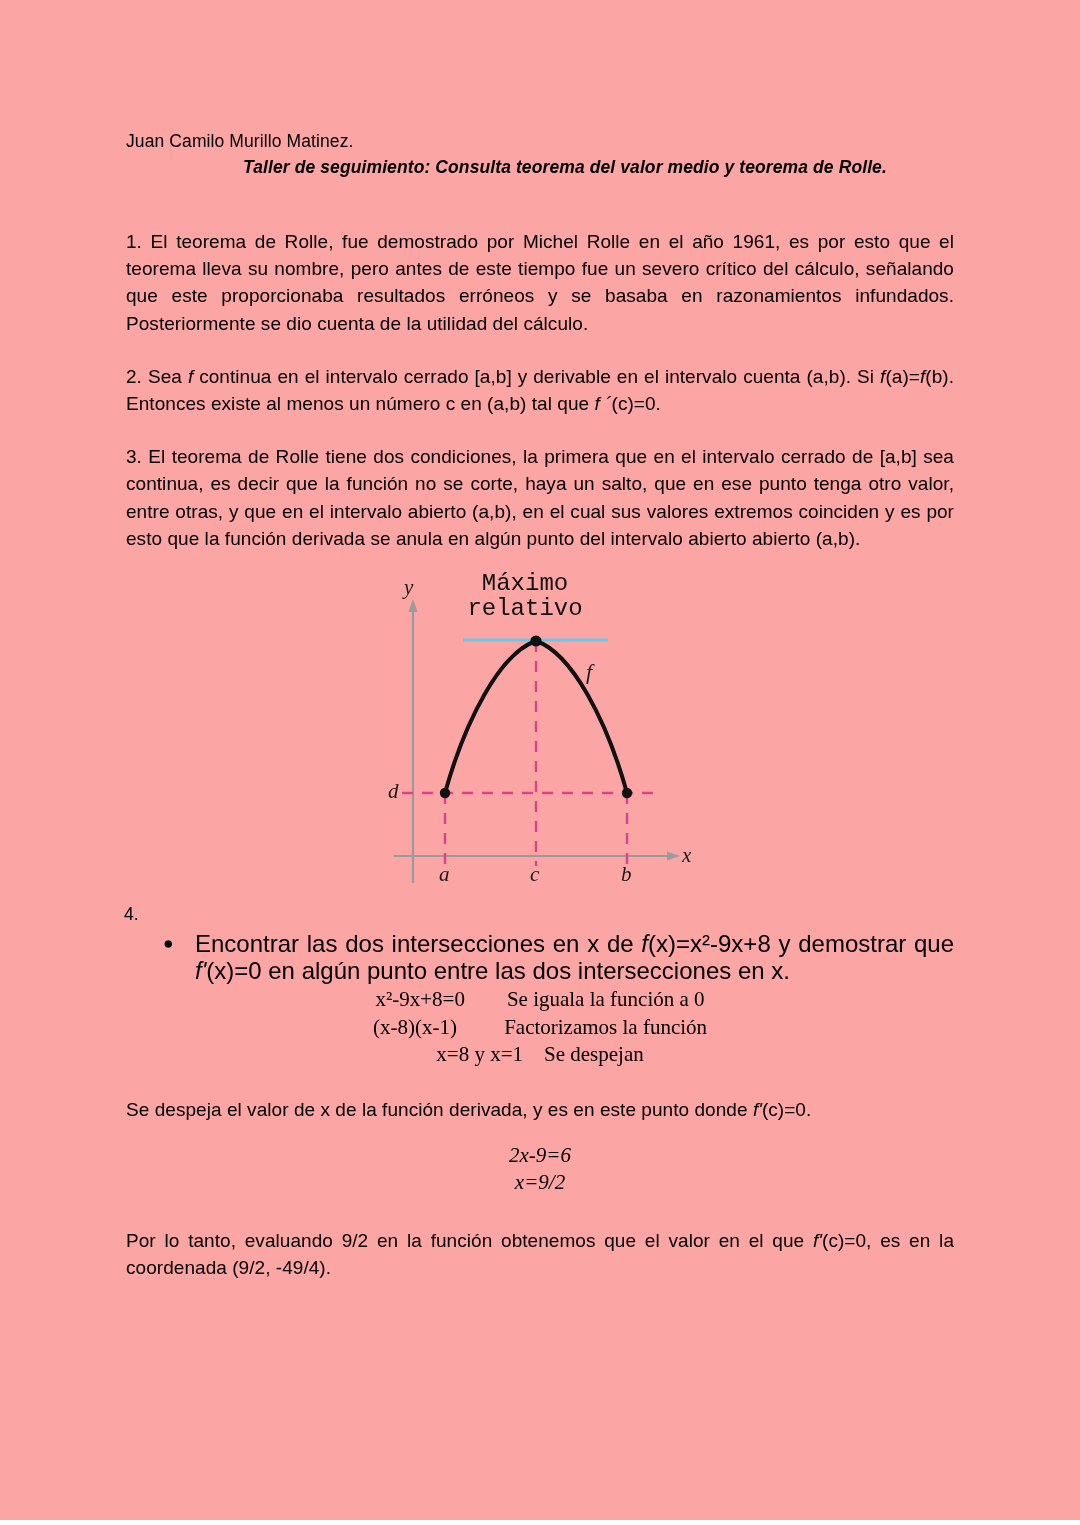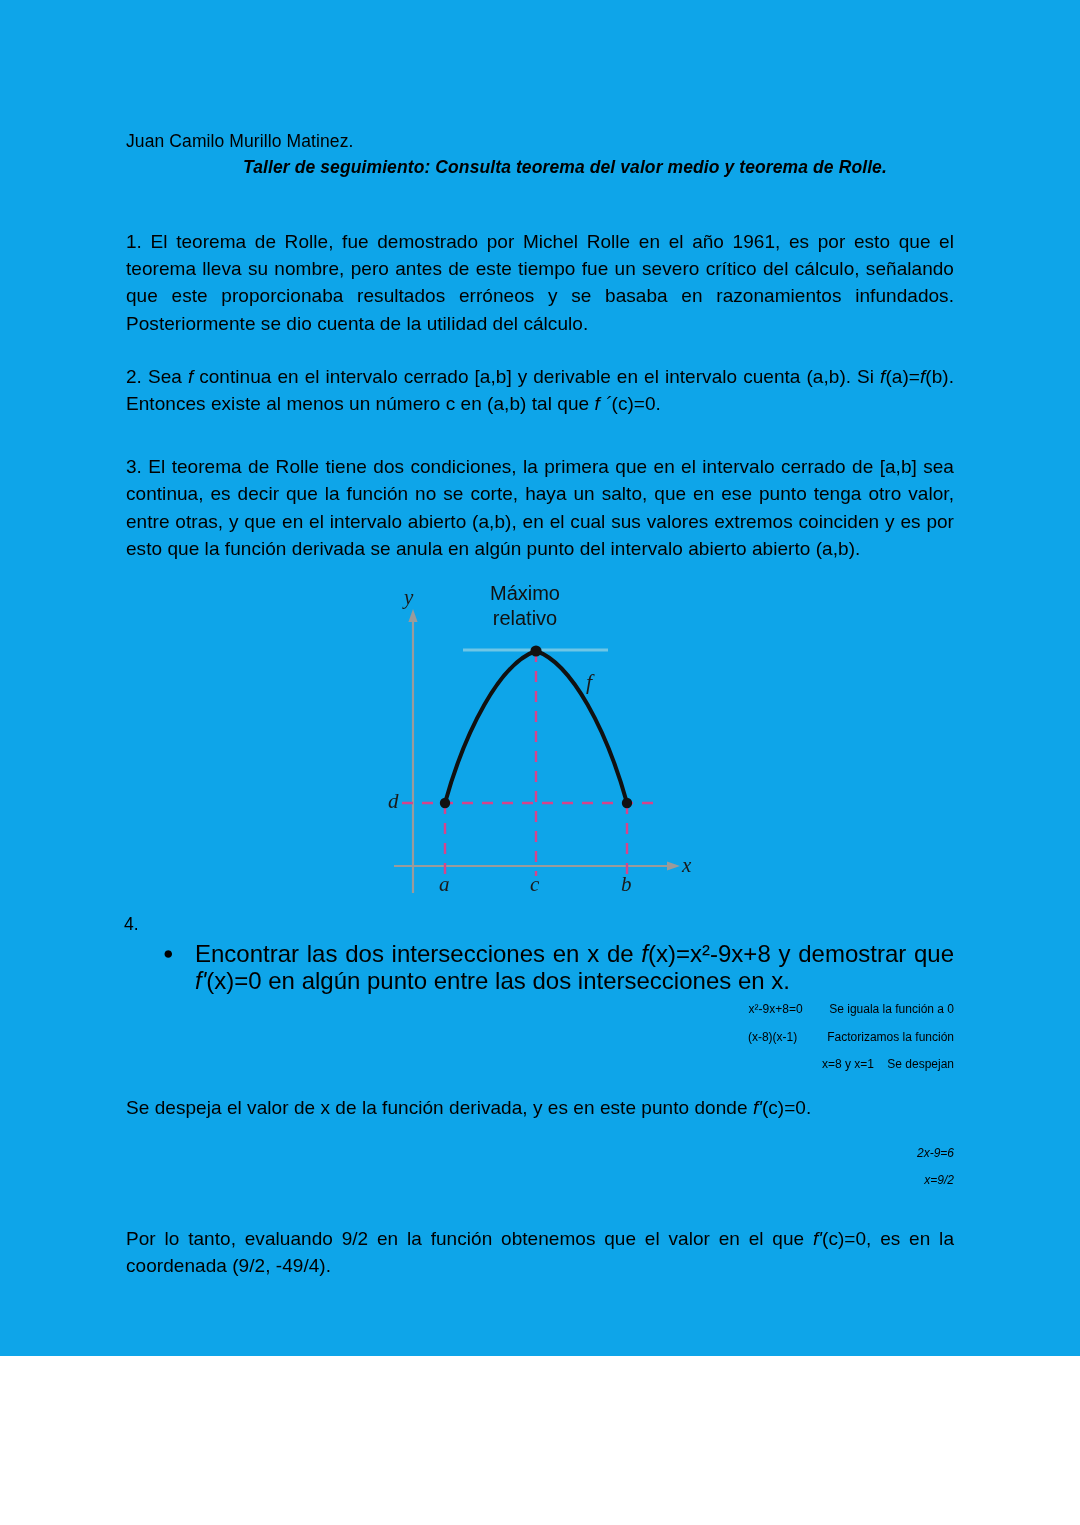--- a/index.html
+++ b/index.html
@@ -8,22 +8,22 @@
     padding: 0;
     background: #ffffff;
   }
   body {
     font-family: "Liberation Sans", sans-serif;
     color: #000000;
   }
   .page {
     position: relative;
     width: 1080px;
-    height: 1356px;
-    background: #0ea5e9;
+    height: 1520px;
+    background: #fca5a5;
     overflow: hidden;
   }
   .content {
     position: absolute;
     left: 126px;
     top: 128px;
     width: 828px;
   }
 
   
@@ -44,21 +44,21 @@
 
   
   .para {
     font-size: 19px;
     line-height: 27.2px;
     text-align: justify;
     letter-spacing: 0.05px;
   }
   .para.p1 { margin-top: 47px; }
   .para.p2 { margin-top: 26px; }
-  .para.p3 { margin-top: 36px; }
+  .para.p3 { margin-top: 26px; }
   .ital { font-style: italic; }
 
   
   .figure-wrap {
     margin-top: 14px;
     display: flex;
     justify-content: center;
   }
   .figure {
     position: relative;
@@ -67,23 +67,23 @@
   }
   .figure svg { display: block; }
   .fig-label {
     position: absolute;
     font-family: "Liberation Serif", serif;
     font-style: italic;
     color: #1a1a1a;
   }
   .fig-callout {
     position: absolute;
-    font-family: Liberation Sans, sans-serif;
+    font-family: Liberation Mono, monospace;
     font-style: normal;
-    font-size: 20px;
+    font-size: 24px;
     line-height: 25px;
     text-align: center;
     color: #111111;
     width: 180px;
   }
 
   
   .item-num {
     font-size: 17.5px;
     line-height: 27px;
@@ -103,30 +103,31 @@
   }
   .bullet-text {
     flex: 1 1 auto;
     font-size: 24px;
     line-height: 27.2px;
     text-align: justify;
   }
 
   
   .eqline {
-    font-size: 12px;
-    line-height: 27.2px;
-    text-align: right;
+    font-size: 21px;
+    line-height: 27.2px;
+    text-align: center;
     white-space: pre;
+    font-family: Liberation Serif, serif;
   }
   .eqline.italic { font-style: italic; }
   .eq-block-1 { margin-top: 2px; }
   .eq-block-2 { margin-top: 2px; }
 
-  .para.p4 { margin-top: 16px; }
+  .para.p4 { margin-top: 28px; }
   .para.p5 { margin-top: 30px; }
 </style>
 </head>
 <body>
 
 <div class="page">
   <div class="content">
 
     <div class="author">Juan Camilo Murillo Matinez.</div>
     <div class="doc-title">Taller de seguimiento: Consulta teorema del valor medio y teorema de Rolle.</div>

